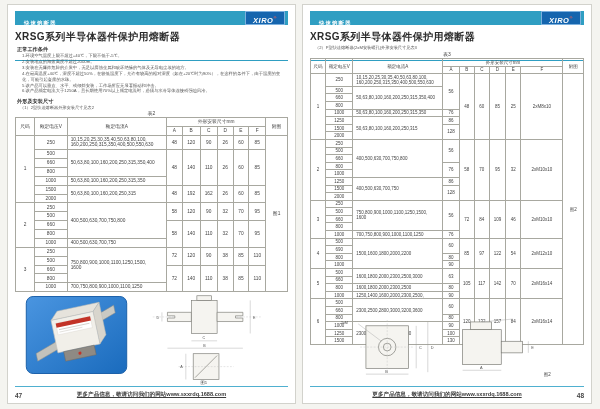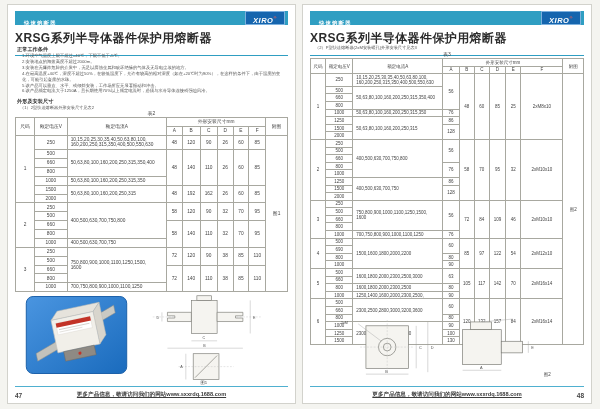--- a/index.html
+++ b/index.html
@@ -5,21 +5,21 @@
   html,body{margin:0;padding:0;}
   body{width:600px;height:409px;background:#f4f4f0;font-family:"Liberation Sans",sans-serif;overflow:hidden;}
   .spread{position:relative;width:600px;height:409px;}
   .page{position:absolute;top:4px;height:400px;background:#ffffff;border:1px solid #d2d2cc;box-sizing:border-box;}
   .page-left{left:7px;width:289px;}
   .page-right{left:302px;width:290px;}
   .topbar{position:absolute;top:6px;left:7px;right:7px;height:14px;background:#2f9ec2;}
   .topbar-label{display:inline-block;padding-left:9px;line-height:14px;font-size:5.5px;font-weight:bold;color:#ffffff;letter-spacing:1px;}
   .logo{position:absolute;right:3px;top:0px;width:40px;height:14px;background:#1565ae;border:1px solid #7cb0de;box-sizing:border-box;text-align:center;line-height:12px;color:#fff;font-weight:bold;font-style:italic;font-size:7.5px;letter-spacing:0.5px;}
   .logo .reg{color:#ff5a4e;font-size:4px;font-style:normal;vertical-align:super;}
-  .title{position:absolute;top:25px;left:7px;right:7px;font-size:12px;font-weight:bold;color:#2b2b2b;border-bottom:1.5px solid #2f9ec2;padding-bottom:8px;letter-spacing:0.4px;}
+  .title{position:absolute;top:25px;left:7px;right:7px;font-size:10px;font-weight:bold;color:#2b2b2b;border-bottom:1.5px solid #2f9ec2;padding-bottom:16px;letter-spacing:0.4px;}
   .sec-h{font-size:5.2px;font-weight:bold;color:#333;}
   .conditions{position:absolute;top:41px;left:9px;right:8px;}
   .cond-item{font-size:4.3px;line-height:5.9px;color:#555;padding-left:5px;}
   .outline-h{position:absolute;top:93px;left:9px;}
   .note{position:absolute;left:12px;font-size:4.2px;color:#555;}
   .note-l{top:100px;}
   .note-r{top:40px;}
   .tcap{position:absolute;left:0;right:0;text-align:center;font-size:5px;color:#444;}
   .tcap-l{top:105px;}
   .tcap-r{top:46px;}

